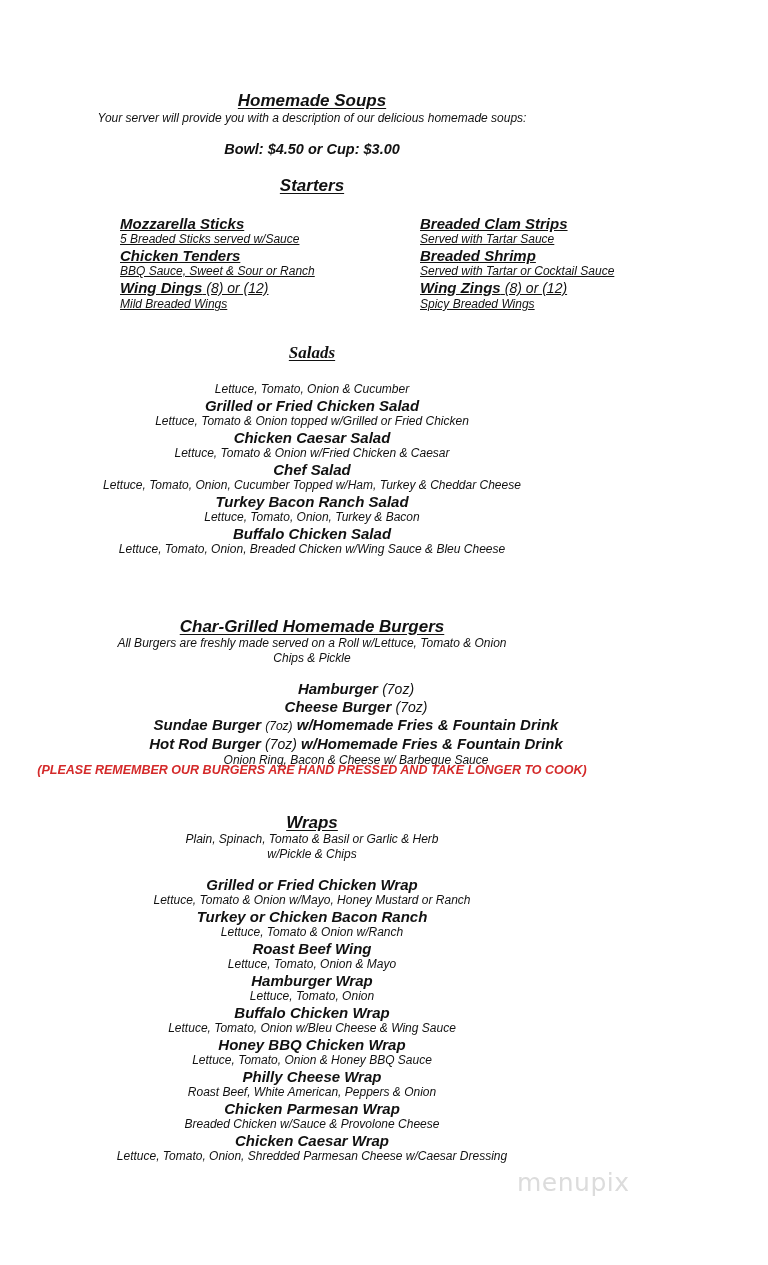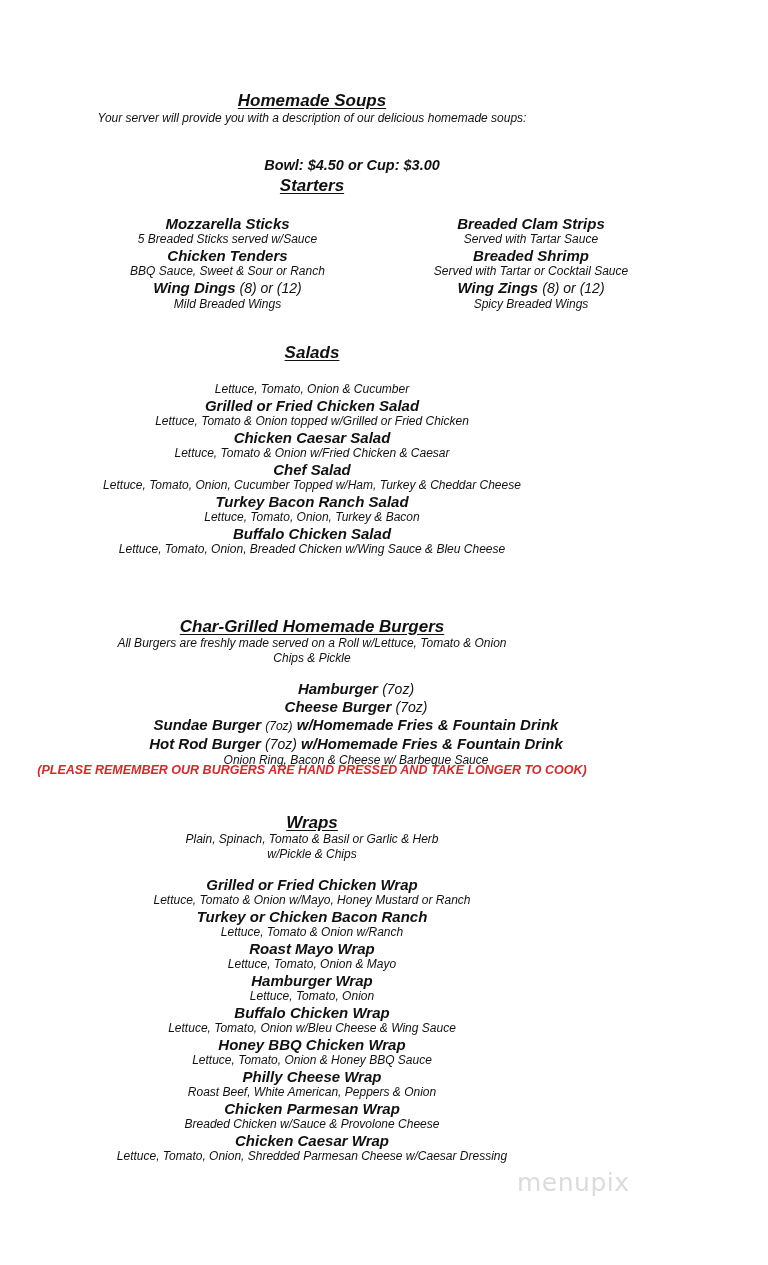--- a/index.html
+++ b/index.html
@@ -47,22 +47,22 @@
     .item-name .size {
       font-weight: normal;
       font-size: 14px;
     }
     .item-desc {
       font-size: 12px;
       line-height: 15px;
     }
     .col {
       position: absolute;
-      text-align: center;
       white-space: nowrap;
+      text-decoration: underline;
     }
     .stack > div {
       display: block;
     }
     .warning {
       font-weight: bold;
       font-size: 12.5px;
       line-height: 15px;
       color: #d42a2a;
     }
@@ -83,21 +83,21 @@
       line-height: 17px;
     }
     .burger-name .size { font-weight: normal; font-size: 14px; }
     .burger-name .size-small { font-weight: normal; font-size: 12px; }
   </style>
 </head>
 <body>
 
 <div class="abs section-title" style="top:91px;">Homemade Soups</div>
 <div class="abs note" style="top:111px;">Your server will provide you with a description of our delicious homemade soups:</div>
-<div class="abs price-line" style="top:156px;padding-left:40px;">Bowl: $4.50 or Cup: $3.00</div>
+<div class="abs price-line" style="top:140px;">Bowl: $4.50 or Cup: $3.00</div>
 
 <div class="abs section-title" style="top:176px;">Starters</div>
 
 <div class="col stack" style="left:120px; width:215px; top:215px;">
   <div class="item-name"><span>Mozzarella Sticks</span></div>
   <div class="item-desc">5 Breaded Sticks served w/Sauce</div>
   <div class="item-name"><span>Chicken Tenders</span></div>
   <div class="item-desc">BBQ Sauce, Sweet &amp; Sour or Ranch</div>
   <div class="item-name"><span>Wing Dings</span><span class="size"> (8) or (12)</span></div>
   <div class="item-desc">Mild Breaded Wings</div>
@@ -105,21 +105,21 @@
 
 <div class="col stack" style="left:420px; width:222px; top:215px;">
   <div class="item-name"><span>Breaded Clam Strips</span></div>
   <div class="item-desc">Served with Tartar Sauce</div>
   <div class="item-name"><span>Breaded Shrimp</span></div>
   <div class="item-desc">Served with Tartar or Cocktail Sauce</div>
   <div class="item-name"><span>Wing Zings</span> <span class="size">(8) or (12)</span></div>
   <div class="item-desc">Spicy Breaded Wings</div>
 </div>
 
-<div class="abs section-title" style="top:343px;">Salads</div>
+<div class="abs section-title" style="top:343px;font-family:Liberation Serif, serif;">Salads</div>
 
 <div class="abs stack" style="top:382px;">
   <div class="item-desc">Lettuce, Tomato, Onion &amp; Cucumber</div>
   <div class="item-name">Grilled or Fried Chicken Salad</div>
   <div class="item-desc">Lettuce, Tomato &amp; Onion topped w/Grilled or Fried Chicken</div>
   <div class="item-name">Chicken Caesar Salad</div>
   <div class="item-desc">Lettuce, Tomato &amp; Onion w/Fried Chicken &amp; Caesar</div>
   <div class="item-name">Chef Salad</div>
   <div class="item-desc">Lettuce, Tomato, Onion, Cucumber Topped w/Ham, Turkey &amp; Cheddar Cheese</div>
   <div class="item-name">Turkey Bacon Ranch Salad</div>
@@ -143,21 +143,21 @@
 
 <div class="abs section-title" style="top:813px;">Wraps</div>
 <div class="abs note" style="top:832px;">Plain, Spinach, Tomato &amp; Basil or Garlic &amp; Herb</div>
 <div class="abs note" style="top:847px;">w/Pickle &amp; Chips</div>
 
 <div class="abs stack" style="top:876px;">
   <div class="item-name">Grilled or Fried Chicken Wrap</div>
   <div class="item-desc">Lettuce, Tomato &amp; Onion w/Mayo, Honey Mustard or Ranch</div>
   <div class="item-name">Turkey or Chicken Bacon Ranch</div>
   <div class="item-desc">Lettuce, Tomato &amp; Onion w/Ranch</div>
-  <div class="item-name">Roast Mayo Wrap</div>
+  <div class="item-name">Roast Beef Wing</div>
   <div class="item-desc">Lettuce, Tomato, Onion &amp; Mayo</div>
   <div class="item-name">Hamburger Wrap</div>
   <div class="item-desc">Lettuce, Tomato, Onion</div>
   <div class="item-name">Buffalo Chicken Wrap</div>
   <div class="item-desc">Lettuce, Tomato, Onion w/Bleu Cheese &amp; Wing Sauce</div>
   <div class="item-name">Honey BBQ Chicken Wrap</div>
   <div class="item-desc">Lettuce, Tomato, Onion &amp; Honey BBQ Sauce</div>
   <div class="item-name">Philly Cheese Wrap</div>
   <div class="item-desc">Roast Beef, White American, Peppers &amp; Onion</div>
   <div class="item-name">Chicken Parmesan Wrap</div>

